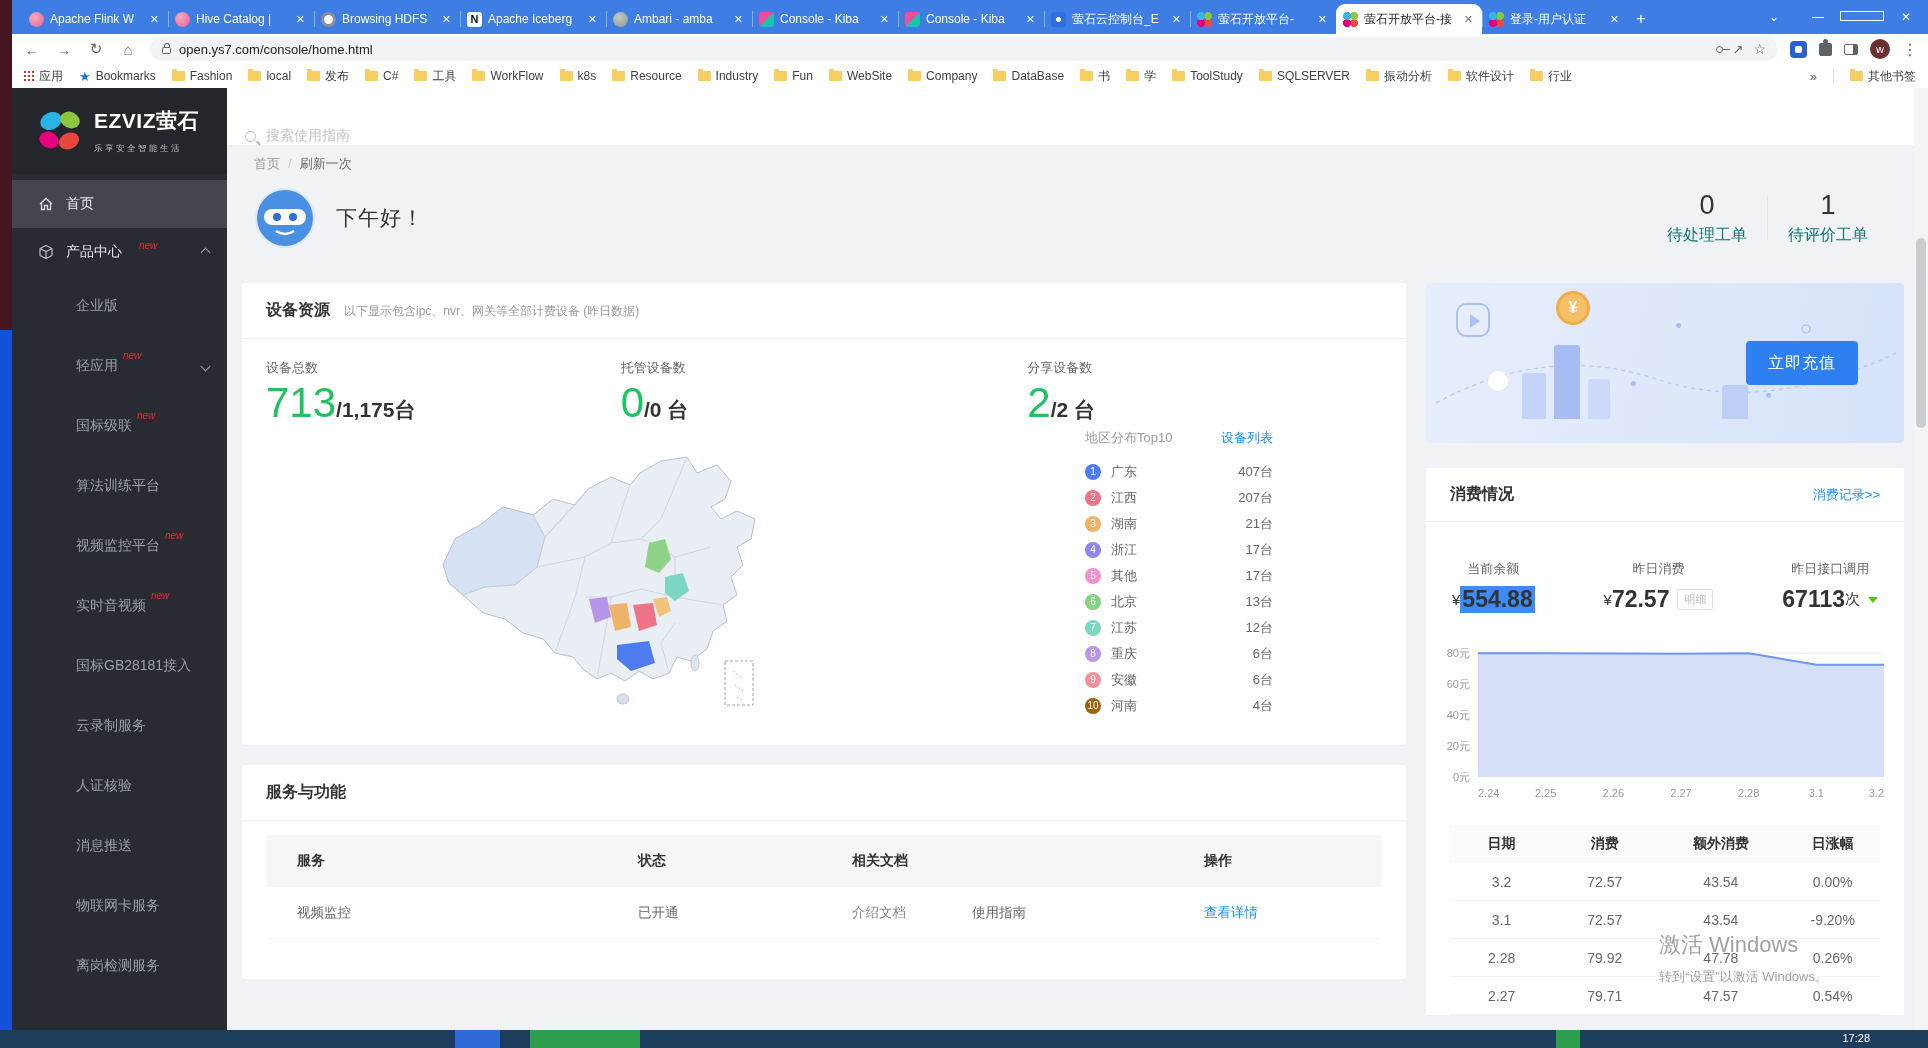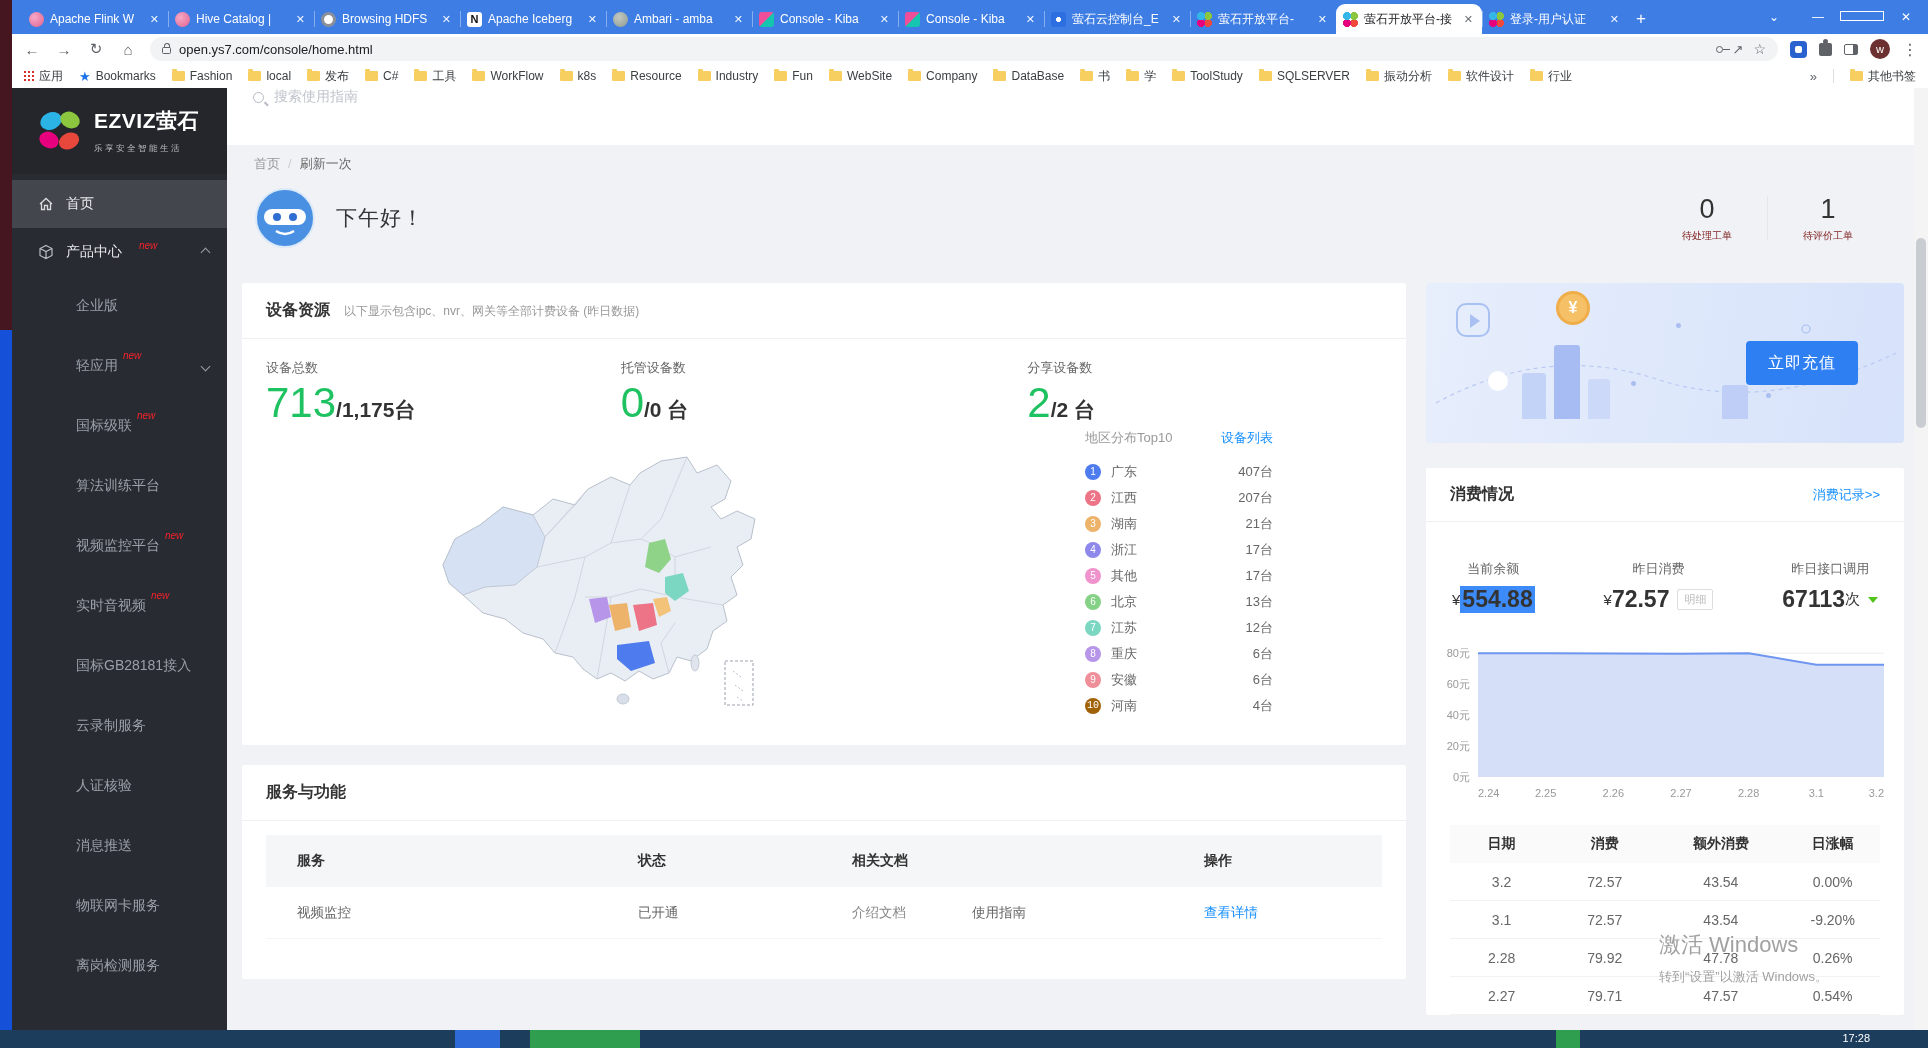--- a/index.html
+++ b/index.html
@@ -66,42 +66,42 @@
 .nav-top.active{background:#43464c}
 .nav-sub{height:60px;display:flex;align-items:center;padding-left:64px;padding-right:18px;font-size:14px;color:#9aa0a8}
 .newbadge{color:#f5222d;font-size:10px;margin-left:5px;align-self:flex-start;margin-top:12px;font-style:italic}
 .nav-sub .newbadge{margin-top:14px}
 .chev{width:7px;height:7px;border-right:1.5px solid #9aa0a6;border-bottom:1.5px solid #9aa0a6;margin-left:auto}
 .chev.up{transform:rotate(-135deg)}
 .chev.down{transform:rotate(45deg)}
 .navic{width:16px;height:16px;flex-shrink:0}
 
 .content{flex:1;min-width:0;display:flex;flex-direction:column;position:relative}
-.topbar{height:57px;background:#fff;display:flex;align-items:flex-start;padding:0 26px;flex-shrink:0}
+.topbar{height:57px;background:#fff;display:flex;align-items:flex-end;padding:0 18px;flex-shrink:0}
 .search{display:flex;align-items:center;gap:10px;font-size:14px;color:#c0c4cc}
 .magnifier{width:11px;height:11px;border:1.6px solid #b6bac2;border-radius:50%;position:relative}
 .magnifier::after{content:'';position:absolute;left:10px;top:10px;width:5px;height:1.6px;background:#b6bac2;transform:rotate(45deg)}
 .top-right{margin-left:auto;display:flex;align-items:center;font-size:14px;color:#555}
 .top-link{padding:0 30px}
 .top-link+.top-link{border-left:1px solid #e8e8e8}
 .bell{width:13px;height:12px;border:1.6px solid #555;border-bottom:none;border-radius:7px 7px 0 0;position:relative;margin:0 10px 0 36px}
 .bell::after{content:'';position:absolute;left:-4px;right:-4px;bottom:-2px;height:2px;background:#555;border-radius:1px}
 .user-avatar{width:24px;height:24px;border-radius:50%;background:radial-gradient(circle at 30% 30%,#8ec2f5,#2f7fe8);margin:0 8px 0 10px;position:relative}
 .user-avatar::after{content:'';position:absolute;inset:6px;border:2px solid #fff;border-radius:50%;border-top-color:transparent;transform:rotate(35deg)}
 .username{color:#666}
 .body-pad{padding:0 24px 0 15px;flex:1;min-height:0}
 .breadcrumb{margin-top:10px;font-size:13px;color:#999;padding-left:12px}
 .breadcrumb .cur{color:#666}
 .breadcrumb .slash{margin:0 8px;color:#ccc}
 .greeting{margin-top:14px;display:flex;align-items:center;padding-left:12px}
 .hello{font-size:21px;color:#333;margin-left:20px;letter-spacing:1px}
 .wo-wrap{margin-left:auto;display:flex;align-items:center;margin-right:16px}
 .wo{min-width:120px;text-align:center}
 .wo .num{font-size:27px;color:#333}
-.wo .lbl{font-size:10px;color:#7f1d1d;margin-top:4px}
+.wo .lbl{font-size:16px;color:#0f766e;margin-top:4px}
 .wo-div{width:1px;height:44px;background:#e6e6e6}
 .main-row{display:flex;gap:20px;margin-top:34px;align-items:flex-start}
 .col-left{flex:1;min-width:0;display:flex;flex-direction:column;gap:20px}
 .col-right{width:478px;flex-shrink:0;display:flex;flex-direction:column}
 .card{background:#fff;border-radius:2px}
 .card-head{display:flex;align-items:baseline;padding:17px 24px;border-bottom:1px solid #f0f0f0}
 .card-title{font-size:16px;font-weight:bold;color:#333}
 .card-note{font-size:12px;color:#999;margin-left:14px}
 .stats-row{display:flex;padding:20px 24px 8px 24px}
 .stat{width:375px}
@@ -562,21 +562,21 @@
                       <span class="t10-badge" style="background-color: rgb(183, 149, 232);">8</span>
                       <span>重庆</span>
                       <span class="t10-count">6台</span>
                     </div>
                   <div class="t10-row">
                       <span class="t10-badge" style="background-color: rgb(238, 143, 153);">9</span>
                       <span>安徽</span>
                       <span class="t10-count">6台</span>
                     </div>
                   <div class="t10-row">
-                      <span class="t10-badge" style="background-color: #a16207; font-family: Liberation Mono, monospace;">10</span>
+                      <span class="t10-badge" style="background-color: #a16207;">10</span>
                       <span>河南</span>
                       <span class="t10-count">4台</span>
                     </div>
                 </div>
               </div>
             </div>
 
             <div class="card">
               <div class="card-head">
                   <span class="card-title">服务与功能</span>

